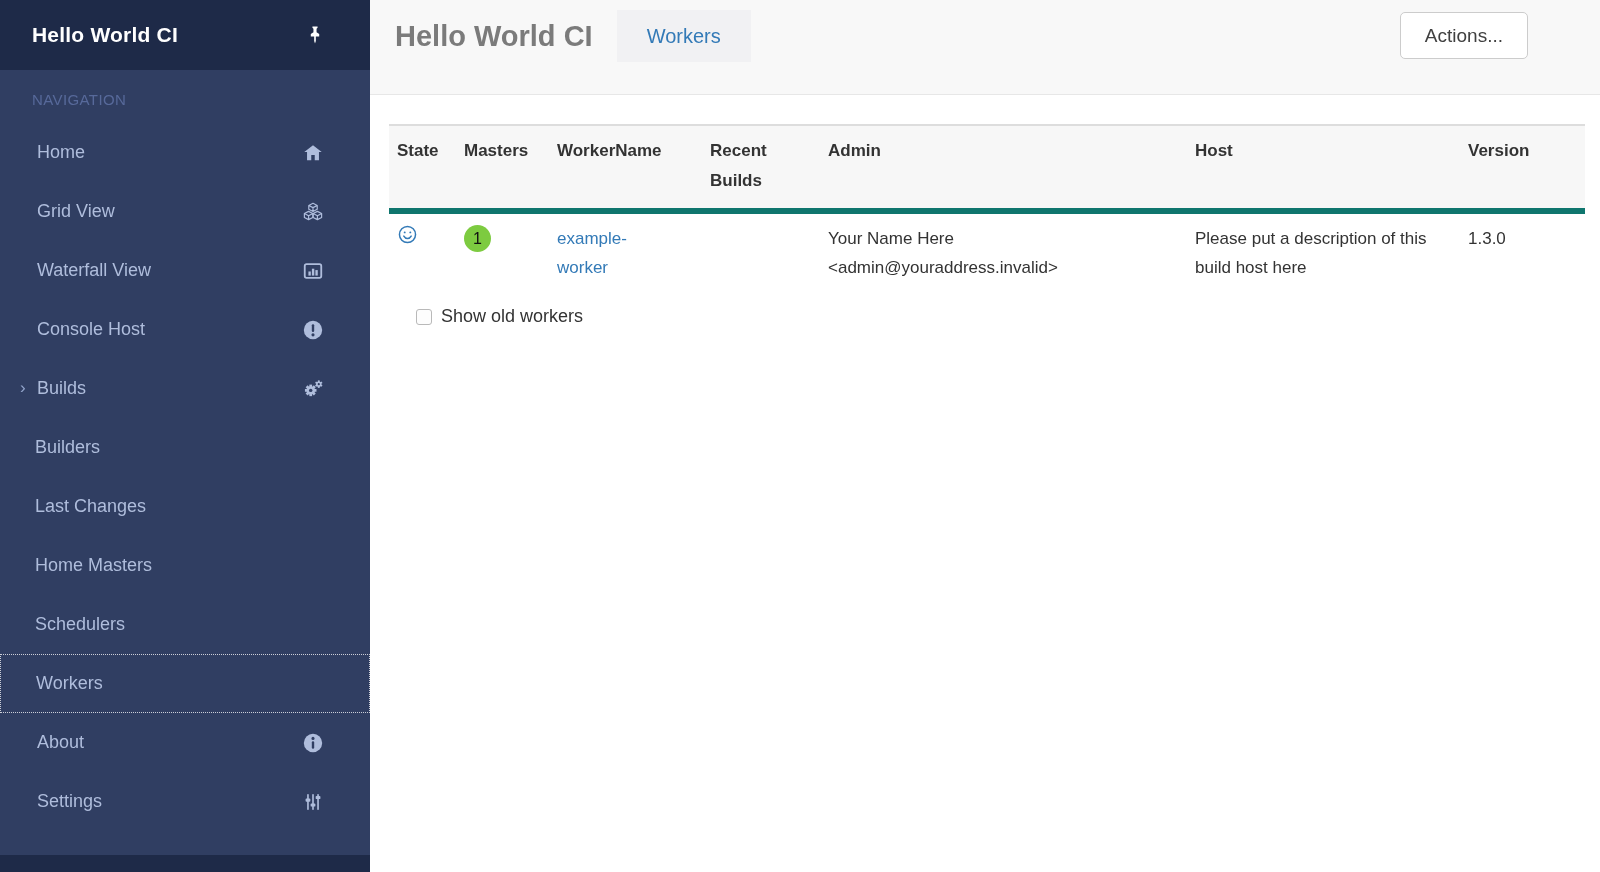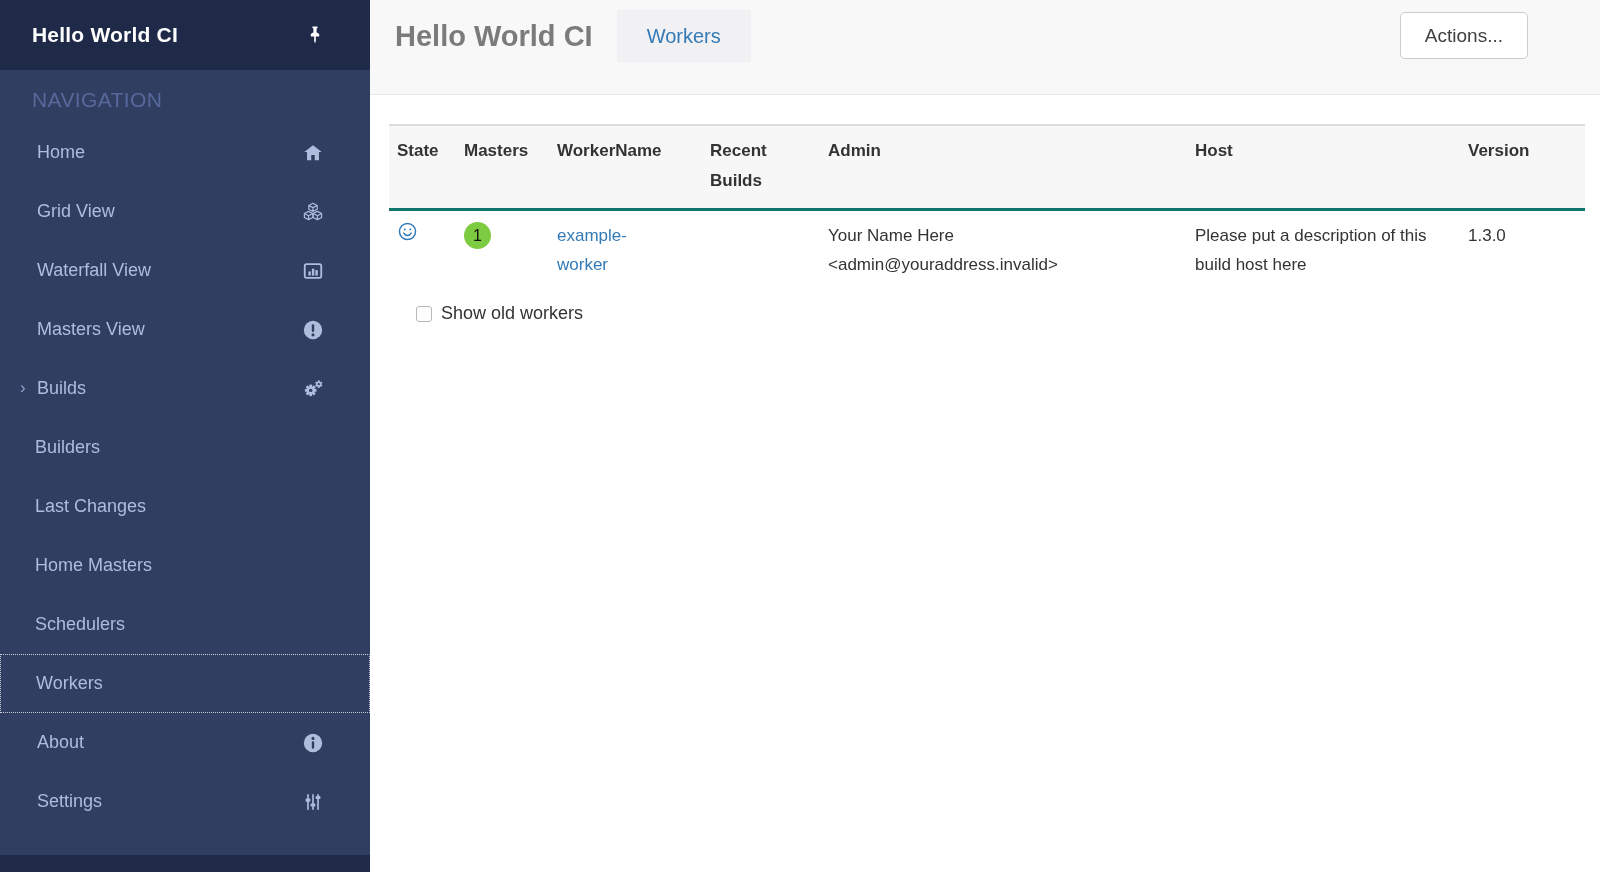--- a/index.html
+++ b/index.html
@@ -9,21 +9,21 @@
 
   
   .sidebar { position:relative; width:370px; height:872px; background:#303e62; flex:0 0 370px; }
   .sidebar-header { height:70px; background:#1e2a48; display:flex; align-items:center;
     padding:0 30px 0 32px; }
   .sidebar-title { color:#ffffff; font-size:21px; font-weight:600; letter-spacing:.2px; flex:1; cursor:pointer; }
   .pin-btn { width:22px; height:22px; color:#fff; cursor:pointer; margin-right:14px; }
   .pin-btn svg { width:22px; height:22px; display:block; }
 
   .nav-section-label { margin:18px 0 0 32px; height:35px; line-height:24px;
-    color:#57699a; font-size:21px; font-weight:500; letter-spacing:.4px; }
+    color:#57699a; font-size:15px; font-weight:500; letter-spacing:.4px; }
   .nav { list-style:none; }
   .nav-item { position:relative; height:59px; display:flex; align-items:center;
     padding-left:37px; color:#afbddc; font-size:18px; cursor:pointer; }
   .nav-item.sub { padding-left:35px; }
   .nav-item.selected { border:1px dotted rgba(255,255,255,.75); }
   .nav-chevron { position:absolute; left:20px; top:50%; transform:translateY(-54%);
     font-size:17px; color:#93a5cc; }
   .nav-icon { position:absolute; right:46px; top:50%; transform:translateY(-50%);
     width:22px; height:22px; color:#afbddc; }
   .nav-icon svg { width:22px; height:22px; display:block; }
@@ -37,21 +37,21 @@
     font-size:29px; color:#7b7b7b; white-space:nowrap; }
   .breadcrumb-tab { margin:10px 0 0 24px; height:52px; line-height:52px; padding:0 30px;
     background:#f1f1f3; color:#337ab7; font-size:20px; cursor:pointer; }
   .actions-btn { position:absolute; right:72px; top:12px; height:47px; padding:0 24px;
     background:#fff; border:1px solid #ccc; border-radius:5px; font-size:19px; color:#404040;
     font-family:inherit; cursor:pointer; }
 
   
   .content { padding:29px 15px 0 19px; }
   table.workers { width:100%; border-collapse:collapse; table-layout:fixed; }
-  table.workers thead tr { background:#f7f7f7; border-top:2px solid #ddd; border-bottom:3px solid #0f766e; }
+  table.workers thead tr { background:#f7f7f7; border-top:2px solid #ddd; border-bottom:6px solid #0f766e; }
   table.workers th { text-align:left; vertical-align:top; padding:10px 8px 12px 8px;
     font-size:17px; font-weight:bold; color:#333; line-height:30px; }
   table.workers td { vertical-align:top; padding:10px 8px; font-size:17px; line-height:29px; }
   .state-icon { width:21px; height:21px; margin-top:4px; color:#337ab7; }
   .state-icon svg { width:21px; height:21px; display:block; }
   .masters-badge { display:inline-block; min-width:27px; height:27px; line-height:27px;
     border-radius:50%; background:#7dcb40; color:#111; font-size:16px; text-align:center; margin-top:1px; }
   a.worker-link { color:#337ab7; text-decoration:none; display:inline-block; max-width:100px; cursor:pointer; }
   .admin-cell, .host-cell { word-wrap:break-word; }
 
@@ -101,21 +101,21 @@
         <span class="nav-icon">
           <svg viewBox="0 0 24 24">
               <rect x="3" y="4.5" width="18" height="15" rx="2" fill="none" stroke="currentColor" stroke-width="2"></rect>
               <rect x="7" y="12.5" width="2.6" height="4.5" fill="currentColor"></rect>
               <rect x="10.8" y="9.5" width="2.6" height="7.5" fill="currentColor"></rect>
               <rect x="14.6" y="11" width="2.6" height="6" fill="currentColor"></rect>
             </svg>
         </span>
       </li>
       <li class="nav-item">
-        <span>Masters View</span>
+        <span>Console Host</span>
         <span class="nav-icon">
           <svg viewBox="0 0 24 24">
               <circle cx="12" cy="12" r="10" fill="currentColor"></circle>
               <rect x="10.7" y="5.6" width="2.6" height="8.6" rx="1.3" fill="#303e62"></rect>
               <circle cx="12" cy="17.3" r="1.7" fill="#303e62"></circle>
             </svg>
         </span>
       </li>
       <li class="nav-item">
         <span class="nav-chevron">›</span>

